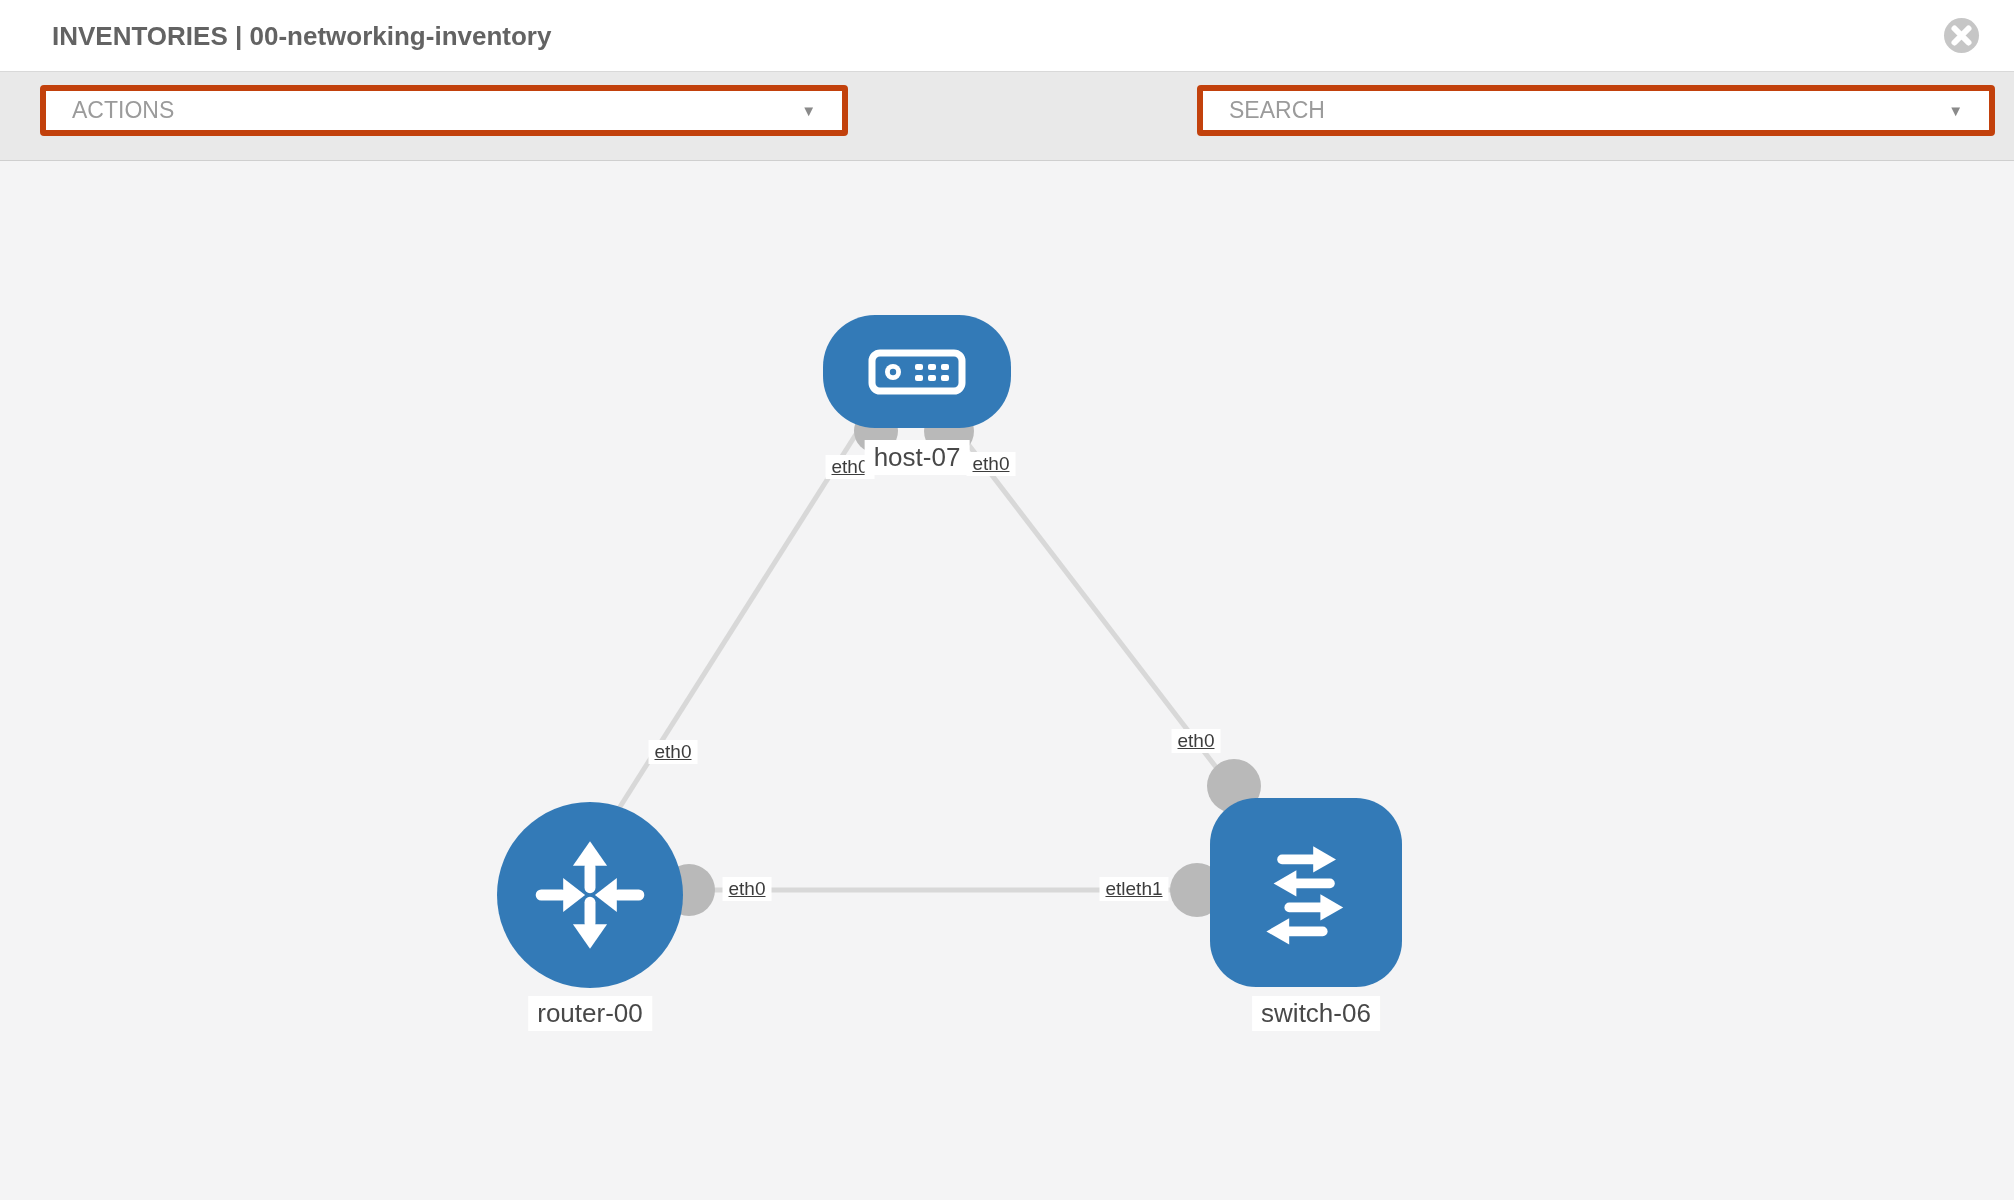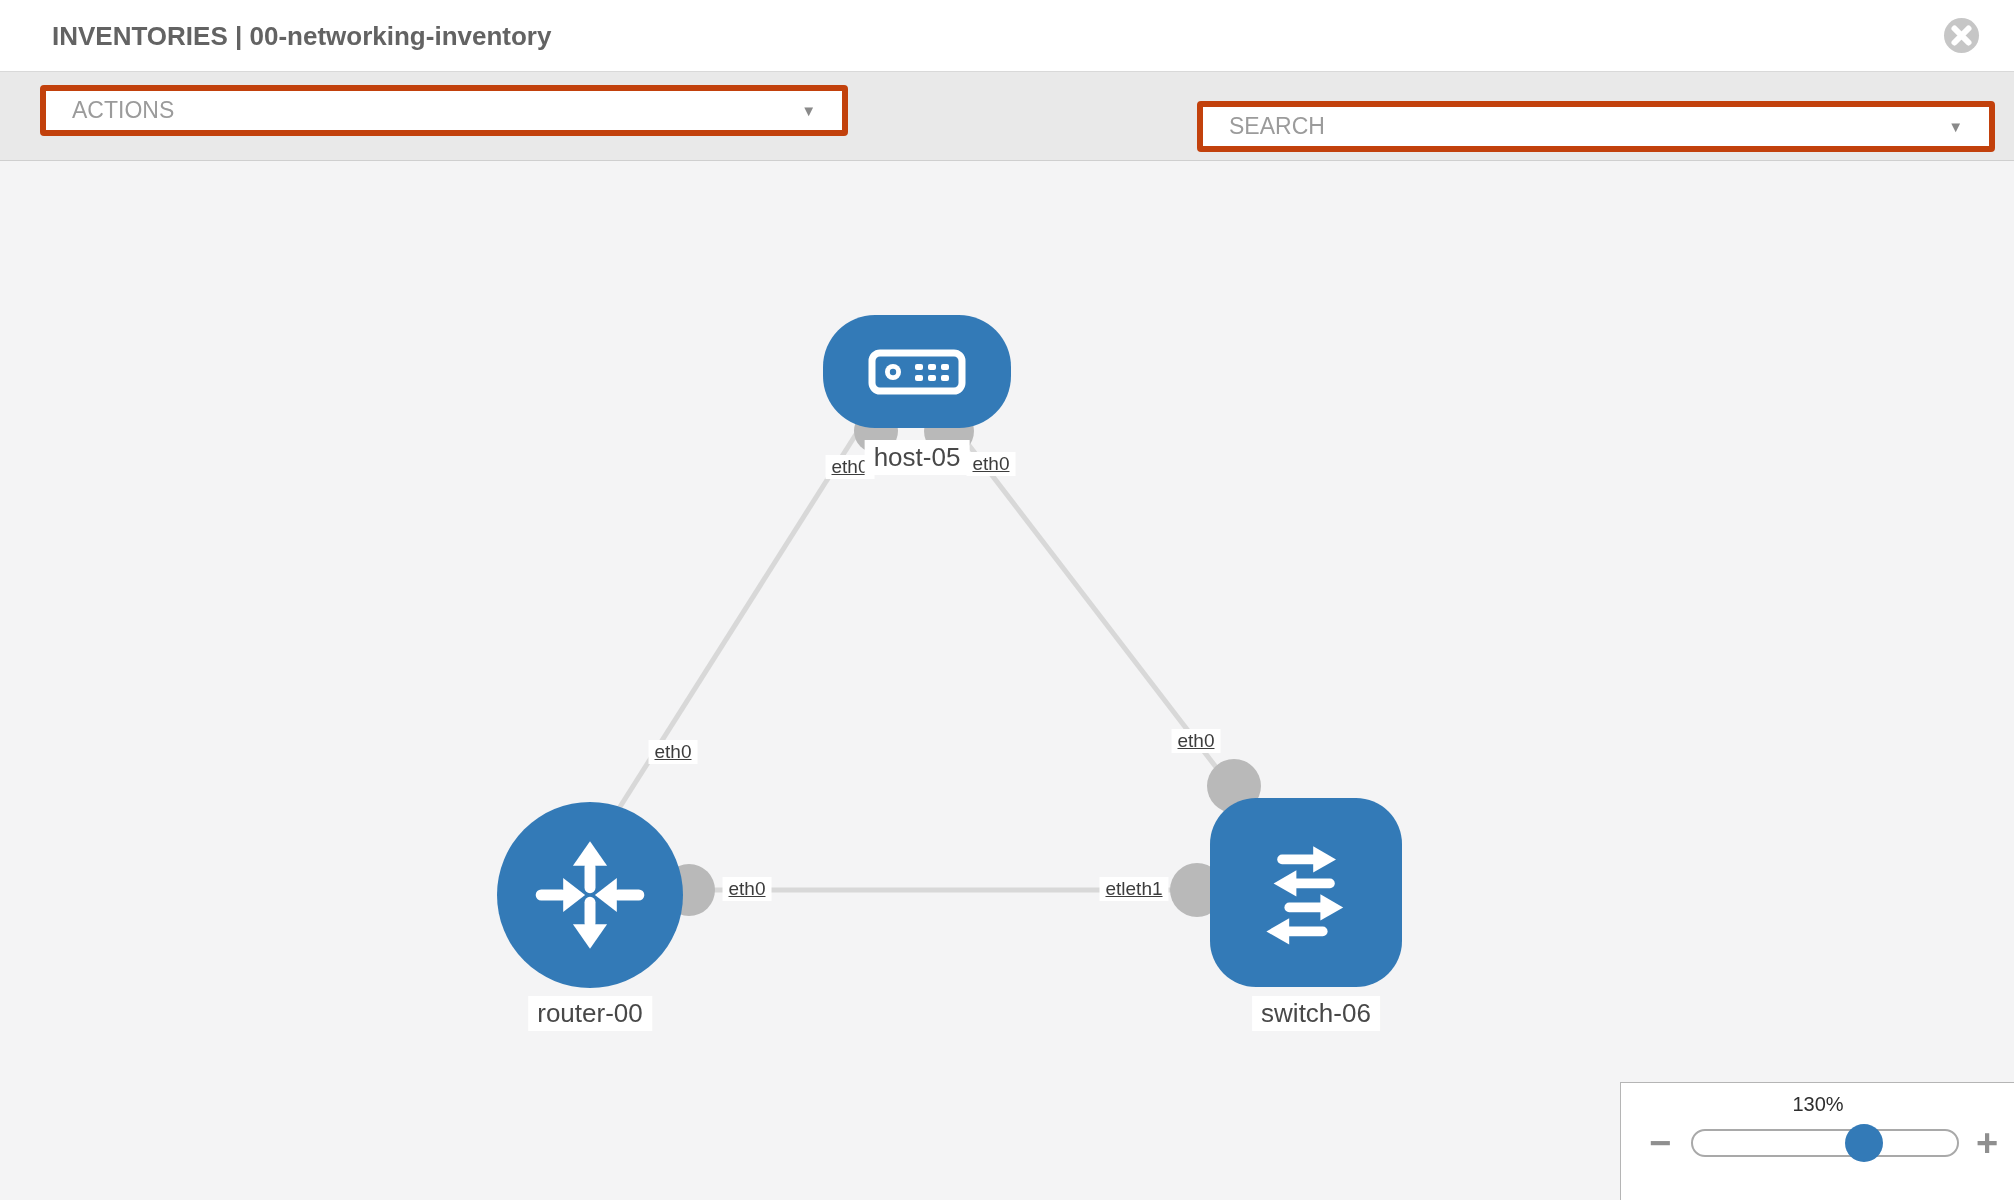--- a/index.html
+++ b/index.html
@@ -9,21 +9,21 @@
   
   .header { position:absolute; left:0; top:0; width:2014px; height:72px; background:#fff; border-bottom:1px solid #d9d9d9; }
   .header-title { position:absolute; left:52px; top:0; line-height:72px; font-size:26px; font-weight:bold; color:#636363; }
   .close-btn { position:absolute; left:1943px; top:17px; width:37px; height:37px; cursor:pointer; }
 
   
   .toolbar { position:absolute; left:0; top:72px; width:2014px; height:89px; background:#e9e9e9; border-bottom:1px solid #cfcfcf; }
   .dropdown { position:absolute; top:13px; height:51px; background:#fff; border:6px solid #c2410c; border-radius:4px;
               display:flex; align-items:center; justify-content:space-between; padding:0 26px; font-size:23px; color:#9b9b9b; cursor:pointer; }
   .dd-actions { left:40px; width:808px; }
-  .dd-search { left:1197px; width:798px;margin-top:16px; }
+  .dd-search { left:1197px; width:798px; }
   .caret { font-size:15px; color:#8a8a8a; }
   .tool-icon { position:absolute; width:40px; height:40px; cursor:pointer; }
   .icon-wrench { left:1066px; top:95px; }
   .icon-key { left:1136px; top:97px; }
 
   
   .canvas { position:absolute; left:0; top:161px; width:2014px; height:1039px; background:#f4f4f5; }
   .links-svg { position:absolute; left:0; top:0; width:2014px; height:1200px; }
 
   .node { position:absolute; background:#337ab7; display:flex; align-items:center; justify-content:center; cursor:pointer; }
@@ -141,32 +141,25 @@
       </g>
       <g fill="#fff">
         <polygon points="75,22 56,11 56,33"></polygon>
         <polygon points="23,42 42,31 42,53"></polygon>
         <polygon points="81,62 62,51 62,73"></polygon>
         <polygon points="17,82 36,71 36,93"></polygon>
       </g>
     </svg>
   </div>
 
-  <div class="node-label lbl-host">host-05</div>
+  <div class="node-label lbl-host">host-07</div>
   <div class="node-label lbl-router">router-00</div>
   <div class="node-label lbl-switch">switch-06</div>
 
   <div class="iface if-host-left">eth0</div>
   <div class="iface if-host-right">eth0</div>
   <div class="iface if-diag-left">eth0</div>
   <div class="iface if-diag-right">eth0</div>
   <div class="iface if-horiz-left">eth0</div>
   <div class="iface if-horiz-right">etleth1</div>
 
-  <div class="zoom-panel">
-    <div class="zoom-level">130%</div>
-    <div class="zoom-minus">−</div>
-    <div class="zoom-track"></div>
-    <div class="zoom-thumb"></div>
-    <div class="zoom-plus">+</div>
-  </div>
 
 </div>
 
 </body></html>

